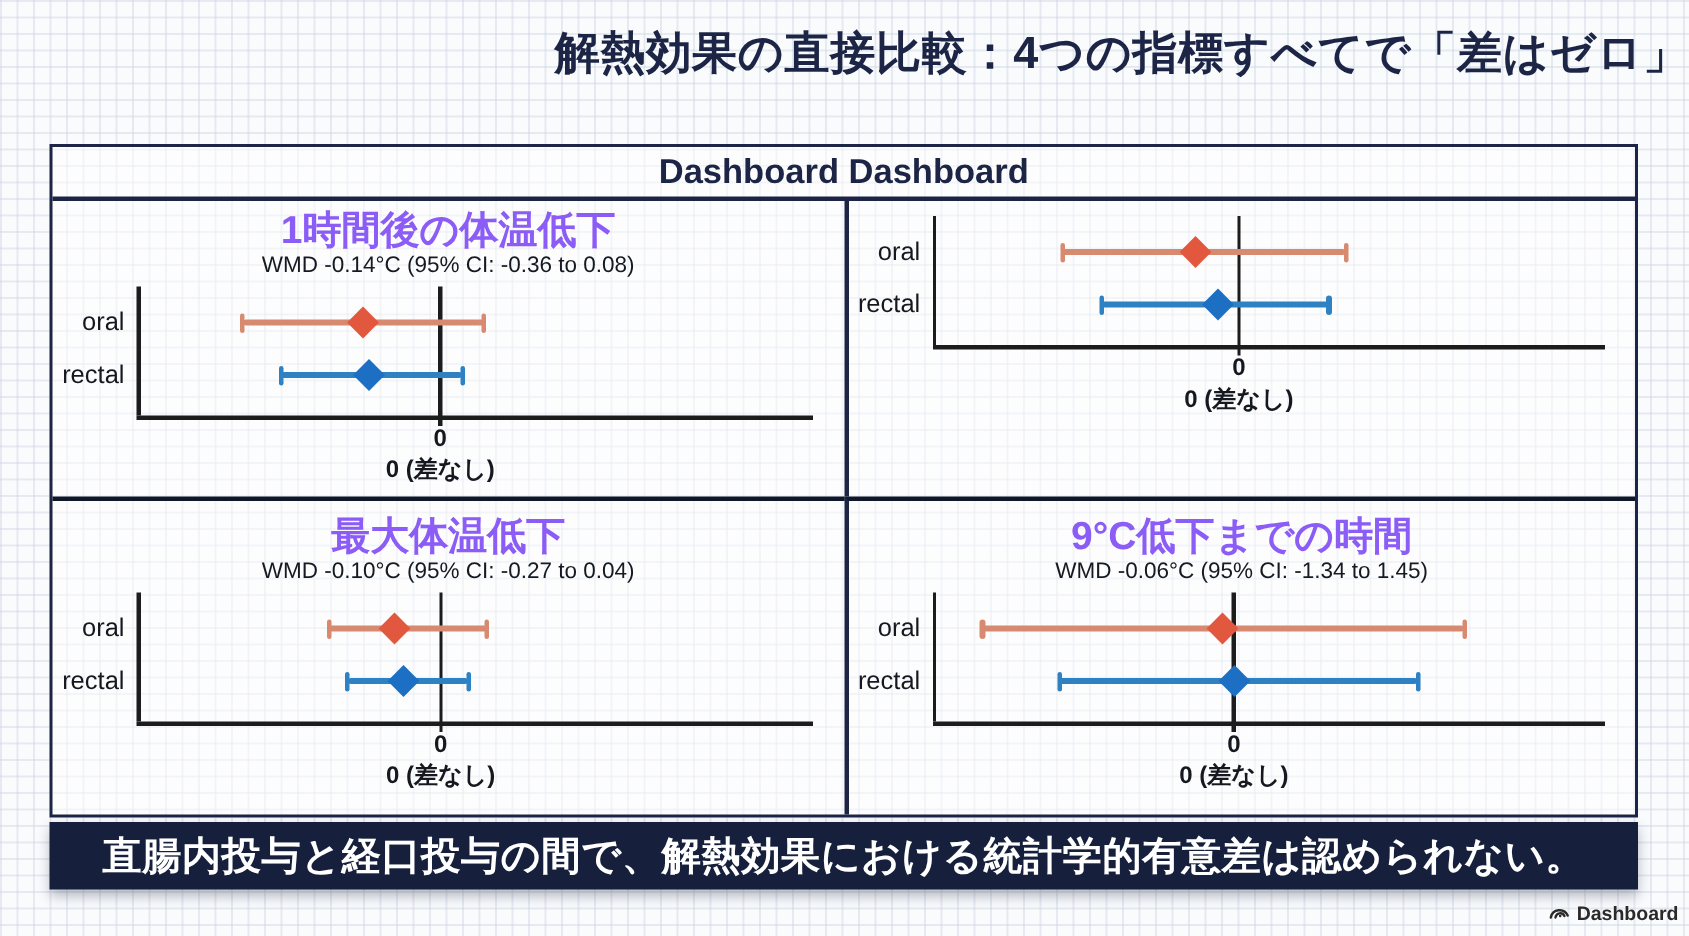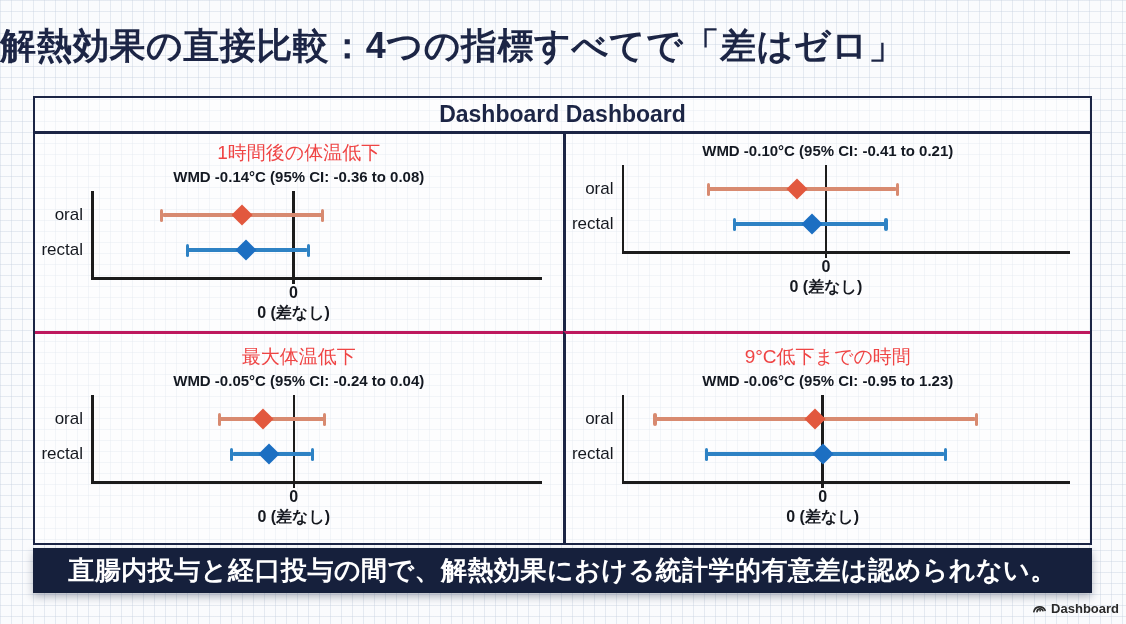--- a/index.html
+++ b/index.html
@@ -9,43 +9,43 @@
     font-family: "Liberation Sans", "DejaVu Sans", sans-serif;
     background-color: #fafbfd;
     background-image:
       linear-gradient(to right, rgba(203,212,226,0.45) 1px, transparent 1px),
       linear-gradient(to bottom, rgba(203,212,226,0.45) 1px, transparent 1px);
     background-size: 11px 11px;
     overflow: hidden;
     color: #101522;
   }
   .main-title {
-    position: absolute; left: 0; top: 14px; width: 100%;
-    text-align: left; font-size: 36px; font-weight: 800;
+    position: absolute; left: 0; top: 4px; width: 100%;
+    text-align: right; font-size: 30px; font-weight: 800;
     color: #1c2545; letter-spacing: 0.5px; line-height: 64px;
   }
   .dashboard {
     position: absolute; left: 33px; top: 96px; width: 1059px; height: 449px;
     border: 2px solid #1c2545; background: rgba(255,255,255,0.5);
     display: flex; flex-direction: column;
   }
   .dash-header {
     height: 36px; flex: 0 0 36px; border-bottom: 3px solid #1c2545;
     display: flex; align-items: center; justify-content: center;
     font-size: 23px; font-weight: 800; color: #1c2545;
   }
   .panels {
     flex: 1 1 auto; display: grid;
     grid-template-columns: 1fr 1fr; grid-template-rows: 197px 1fr;
   }
   .panel { position: relative; display: flex; flex-direction: column; align-items: center; padding-top: 6px; }
   .panel.col2 { border-left: 3px solid #1c2545; }
-  .panel.row2 { border-top: 3px solid #be185d; padding-top: 10px; }
-  .panel-title { font-size: 19px; font-weight: 400; color: #ef4444; line-height: 26px; }
-  .panel-subtitle { font-size: 15px; font-weight: 700; color: #141922; line-height: 21px; }
+  .panel.row2 { border-top: 3px solid #0f172a; padding-top: 10px; }
+  .panel-title { font-size: 26px; font-weight: 700; color: #8b5cf6; line-height: 26px; }
+  .panel-subtitle { font-size: 15px; font-weight: 400; color: #141922; line-height: 21px; }
   .plot { position: relative; width: 100%; height: 132px; margin-top: 4px; }
   .axis-y, .axis-x, .zero-line { position: absolute; background: #1c1c1c; }
   .ci-line { position: absolute; height: 3.5px; border-radius: 2px; }
   .ci-cap { position: absolute; width: 3.2px; height: 13px; border-radius: 2px; }
   .diamond { position: absolute; width: 15px; height: 15px; transform: translate(-50%,-50%) rotate(45deg); }
   .row-label { position: absolute; text-align: right; font-size: 17px; font-weight: 500; color: #15181f; transform: translateY(-50%); }
   .tick-zero, .zero-axis-label {
     position: absolute; transform: translateX(-50%);
     font-size: 16px; font-weight: 700; color: #15181f; white-space: nowrap;
   }
@@ -88,21 +88,20 @@
           <div class="ci-line" style="left: 152.262px; top: 57.25px; width: 120.91px; background: rgb(46, 130, 196);"></div>
           <div class="ci-cap" style="left: 150.662px; top: 52.5px; background: rgb(46, 130, 196);"></div>
           <div class="ci-cap" style="left: 271.572px; top: 52.5px; background: rgb(46, 130, 196);"></div>
           <div class="diamond" style="left: 210.885px; top: 59px; background: rgb(28, 111, 194);"></div>
           <div class="tick-zero" style="left: 258.516px; top: 93px;">0</div>
           <div class="zero-axis-label" style="left: 258.516px; top: 112px;">0 (差なし)</div>
         </div>
     </section>
 
     <section class="panel col2">
-      <p class="panel-subtitle">WMD -0.10°C (95% CI: -0.41 to 0.21)</p>
       <div class="plot">
           <div class="axis-y" style="left: 56px; top: 0px; width: 2.5px; height: 86px;"></div>
           <div class="axis-x" style="left: 56px; top: 86px; width: 448px; height: 2.5px;"></div>
           <div class="zero-line" style="left: 259.131px; top: 0px; width: 2.5px; height: 93px;"></div>
           <div class="row-label" style="left: 0px; top: 24px; width: 48px;">oral</div>
           <div class="ci-line" style="left: 142.935px; top: 22.25px; width: 189.058px; background: rgb(216, 138, 112);"></div>
           <div class="ci-cap" style="left: 141.335px; top: 17.5px; background: rgb(216, 138, 112);"></div>
           <div class="ci-cap" style="left: 330.394px; top: 17.5px; background: rgb(216, 138, 112);"></div>
           <div class="diamond" style="left: 231.735px; top: 24px; background: rgb(226, 88, 62);"></div>
           <div class="row-label" style="left: 0px; top: 59px; width: 48px;">rectal</div>
@@ -110,21 +109,21 @@
           <div class="ci-cap" style="left: 167.116px; top: 52.5px; background: rgb(46, 130, 196);"></div>
           <div class="ci-cap" style="left: 318.935px; top: 52.5px; background: rgb(46, 130, 196);"></div>
           <div class="diamond" style="left: 246.058px; top: 59px; background: rgb(28, 111, 194);"></div>
           <div class="tick-zero" style="left: 260.381px; top: 93px;">0</div>
           <div class="zero-axis-label" style="left: 260.381px; top: 112px;">0 (差なし)</div>
         </div>
     </section>
 
     <section class="panel row2">
       <h3 class="panel-title">最大体温低下</h3>
-      <p class="panel-subtitle">WMD -0.05°C (95% CI: -0.24 to 0.04)</p>
+      <p class="panel-subtitle">WMD -0.10°C (95% CI: -0.27 to 0.04)</p>
       <div class="plot">
           <div class="axis-y" style="left: 56px; top: 0px; width: 2.5px; height: 86px;"></div>
           <div class="axis-x" style="left: 56px; top: 86px; width: 451px; height: 2.5px;"></div>
           <div class="zero-line" style="left: 257.521px; top: 0px; width: 2.5px; height: 93px;"></div>
           <div class="row-label" style="left: 0px; top: 24px; width: 48px;">oral</div>
           <div class="ci-line" style="left: 184.271px; top: 22.25px; width: 105.542px; background: rgb(216, 138, 112);"></div>
           <div class="ci-cap" style="left: 182.671px; top: 17.5px; background: rgb(216, 138, 112);"></div>
           <div class="ci-cap" style="left: 288.212px; top: 17.5px; background: rgb(216, 138, 112);"></div>
           <div class="diamond" style="left: 227.729px; top: 24px; background: rgb(226, 88, 62);"></div>
           <div class="row-label" style="left: 0px; top: 59px; width: 48px;">rectal</div>
@@ -132,21 +131,21 @@
           <div class="ci-cap" style="left: 195.088px; top: 52.5px; background: rgb(46, 130, 196);"></div>
           <div class="ci-cap" style="left: 275.796px; top: 52.5px; background: rgb(46, 130, 196);"></div>
           <div class="diamond" style="left: 233.938px; top: 59px; background: rgb(28, 111, 194);"></div>
           <div class="tick-zero" style="left: 258.771px; top: 93px;">0</div>
           <div class="zero-axis-label" style="left: 258.771px; top: 112px;">0 (差なし)</div>
         </div>
     </section>
 
     <section class="panel col2 row2">
       <h3 class="panel-title">9°C低下までの時間</h3>
-      <p class="panel-subtitle">WMD -0.06°C (95% CI: -0.95 to 1.23)</p>
+      <p class="panel-subtitle">WMD -0.06°C (95% CI: -1.34 to 1.45)</p>
       <div class="plot">
           <div class="axis-y" style="left: 56px; top: 0px; width: 2.5px; height: 86px;"></div>
           <div class="axis-x" style="left: 56px; top: 86px; width: 448px; height: 2.5px;"></div>
           <div class="zero-line" style="left: 255.863px; top: 0px; width: 2.5px; height: 93px;"></div>
           <div class="row-label" style="left: 0px; top: 24px; width: 48px;">oral</div>
           <div class="ci-line" style="left: 89.5183px; top: 22.25px; width: 321.431px; background: rgb(216, 138, 112);"></div>
           <div class="ci-cap" style="left: 87.9183px; top: 17.5px; background: rgb(216, 138, 112);"></div>
           <div class="ci-cap" style="left: 409.349px; top: 17.5px; background: rgb(216, 138, 112);"></div>
           <div class="diamond" style="left: 249.608px; top: 24px; background: rgb(226, 88, 62);"></div>
           <div class="row-label" style="left: 0px; top: 59px; width: 48px;">rectal</div>

